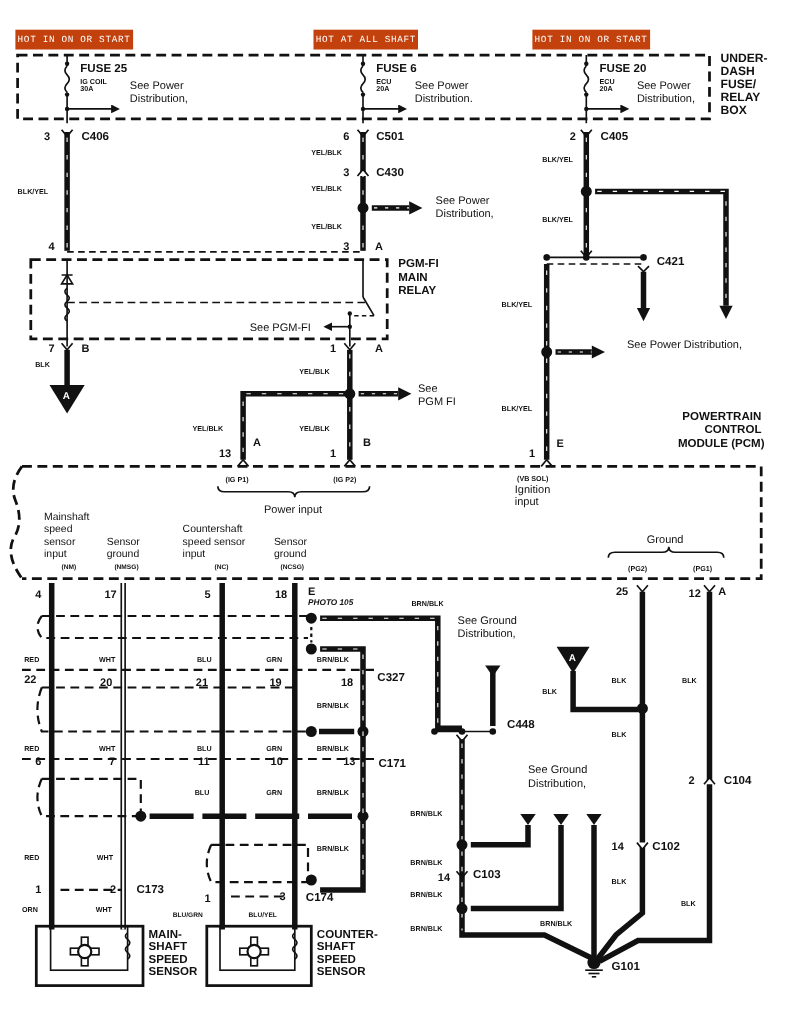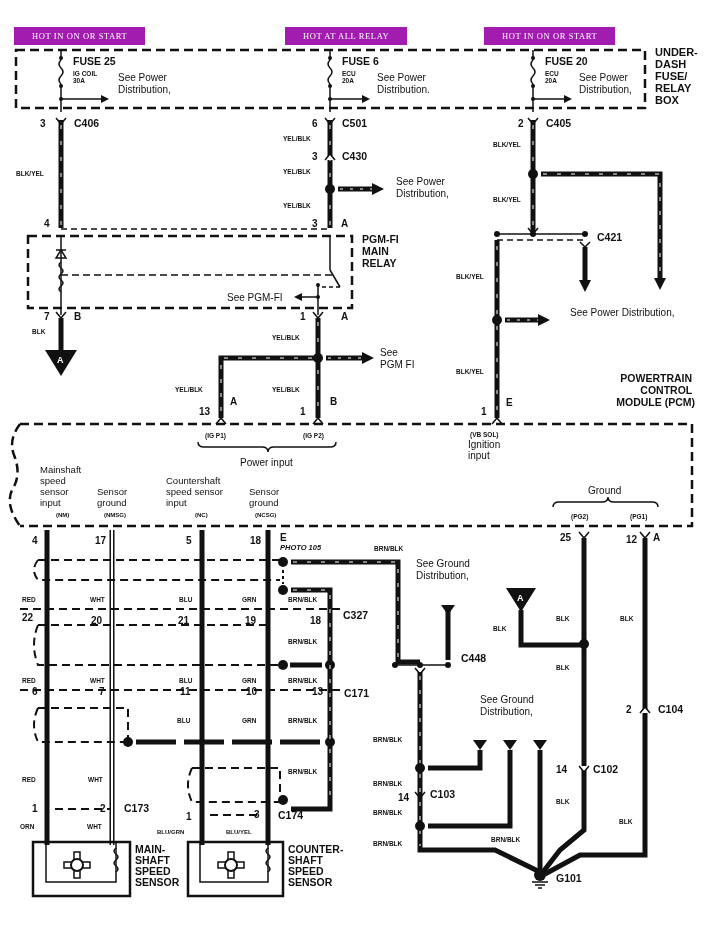--- a/index.html
+++ b/index.html
@@ -1,26 +1,26 @@
 <!DOCTYPE html>
 <html><head>
 <meta charset="utf-8">
 <style>
   html, body { margin: 0; padding: 0; background: #ffffff; }
   body { width: 722px; height: 926px; position: relative; overflow: hidden; font-family: "Liberation Sans", sans-serif; color: #111; }
   #diagram { position: absolute; left: 0; top: 0; }
   .t { font-family: "Liberation Sans", sans-serif; fill: #111; }
   .b { font-weight: bold; }
-  .hdr { position: absolute; background: #a21caf; color: #fff; font-family: Liberation Serif, serif; font-size: 8.5px; letter-spacing: 0.6px; padding: 3px 18px; height: 12px; line-height: 12px; white-space: nowrap; }
+  .hdr { position: absolute; background: #c2410c; color: #fff; font-family: Liberation Mono, monospace; font-size: 8.5px; letter-spacing: 0.6px; padding: 3px 2px; height: 12px; line-height: 12px; white-space: nowrap; }
 </style>
 </head>
 <body>
 
 <div class="hdr" style="left:14px; top:27px;">HOT IN ON OR START</div>
-<div class="hdr" style="left:285px; top:27px;">HOT AT ALL RELAY</div>
+<div class="hdr" style="left:285px; top:27px;">HOT AT ALL SHAFT</div>
 <div class="hdr" style="left:484px; top:27px;">HOT IN ON OR START</div>
 
 <svg id="diagram" width="722" height="926" viewBox="0 0 722 926" xmlns="http://www.w3.org/2000/svg">
   <defs>
     <marker id="arr" markerWidth="8" markerHeight="8" refX="6" refY="4" orient="auto" markerUnits="userSpaceOnUse">
       <path d="M0,0 L8,4 L0,8 z" fill="#111"></path>
     </marker>
   </defs>
 
   <g>

